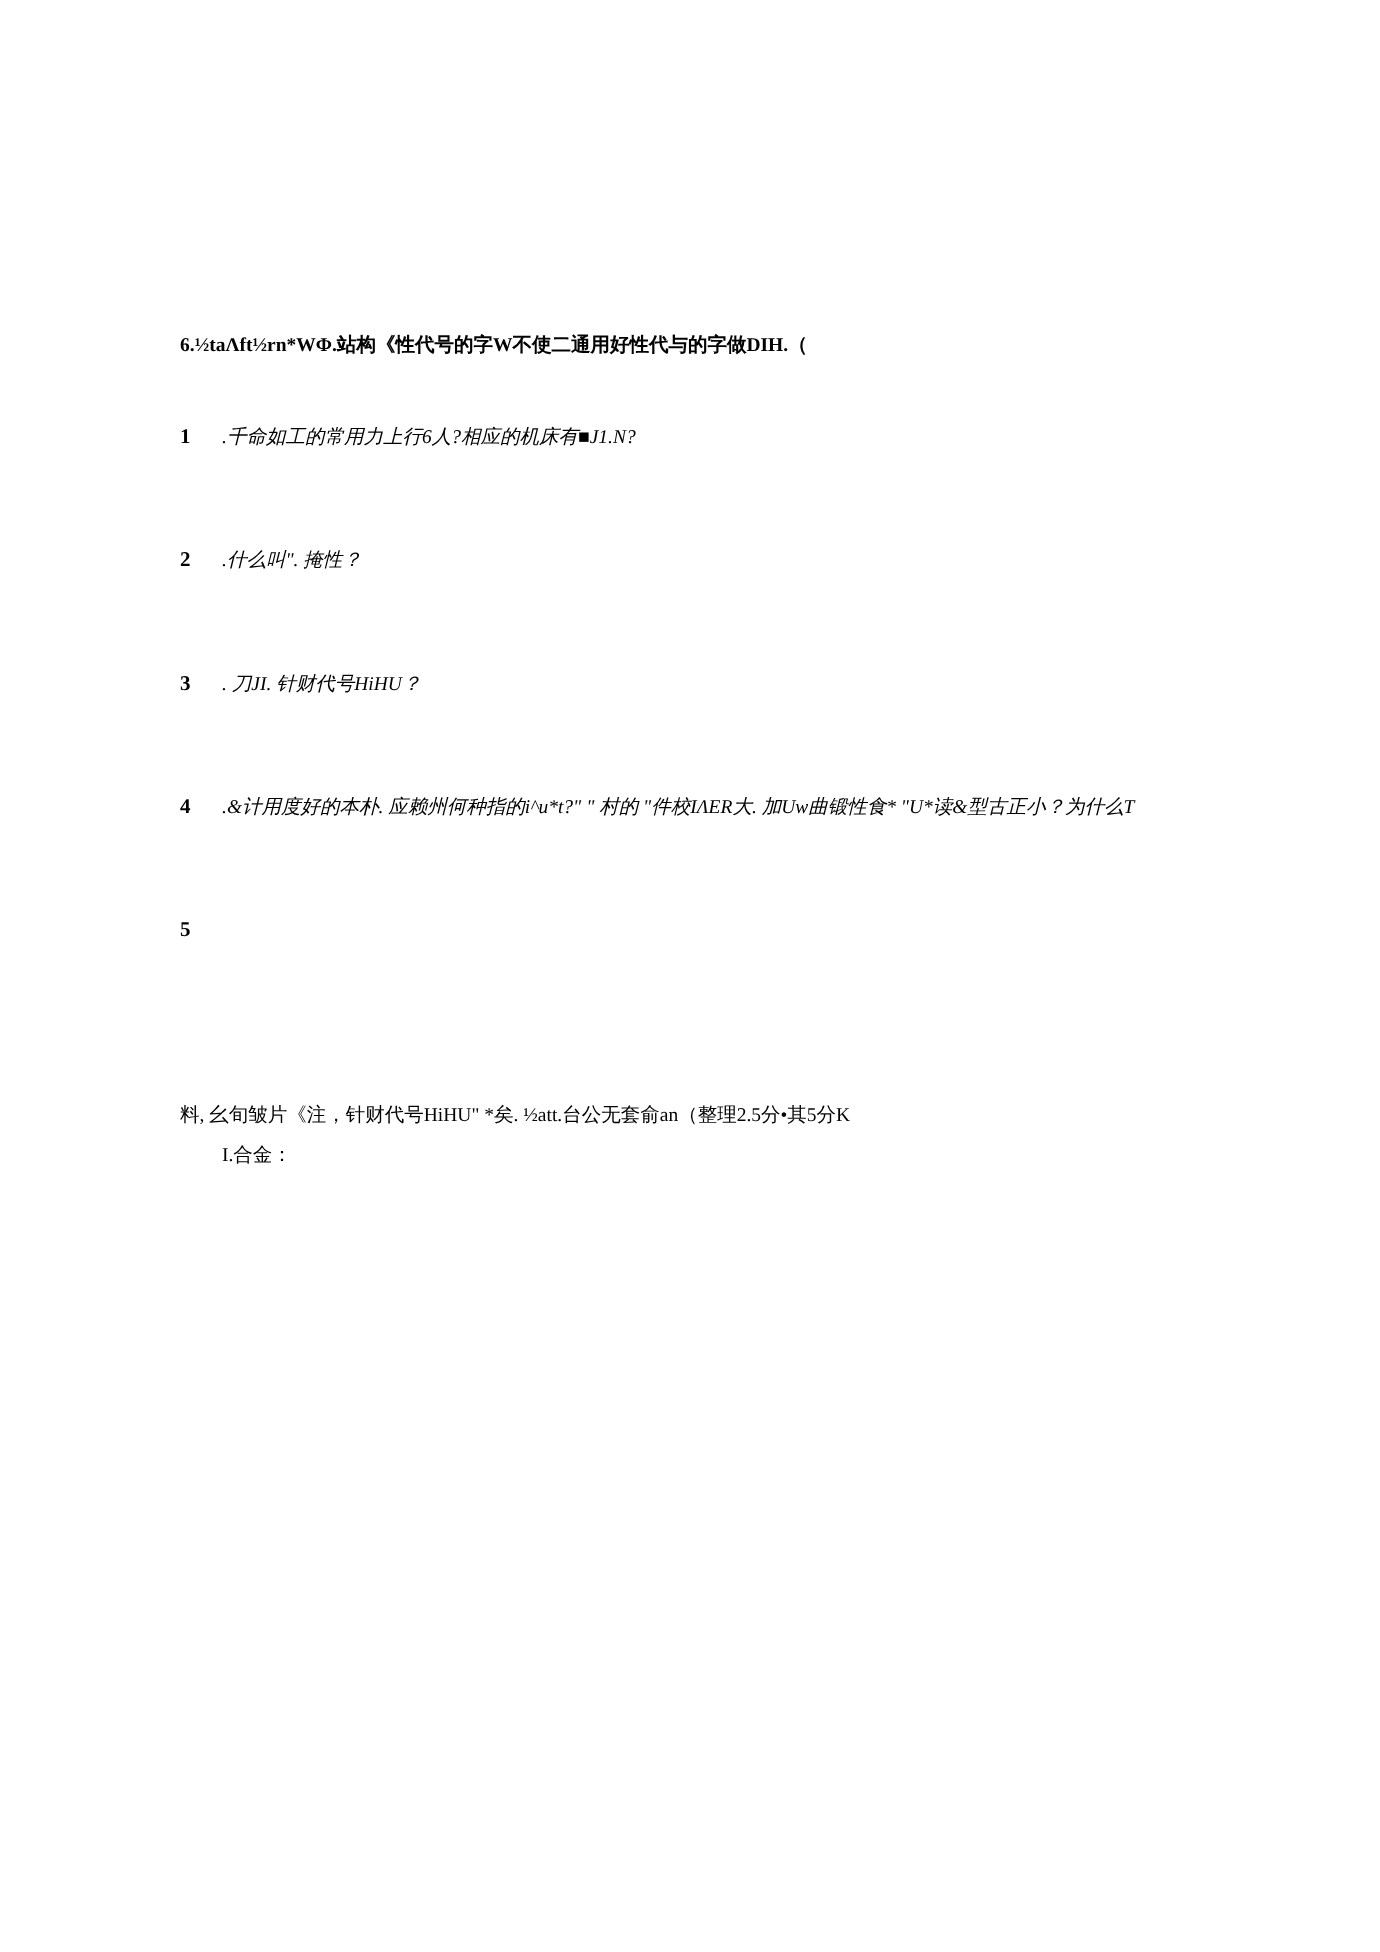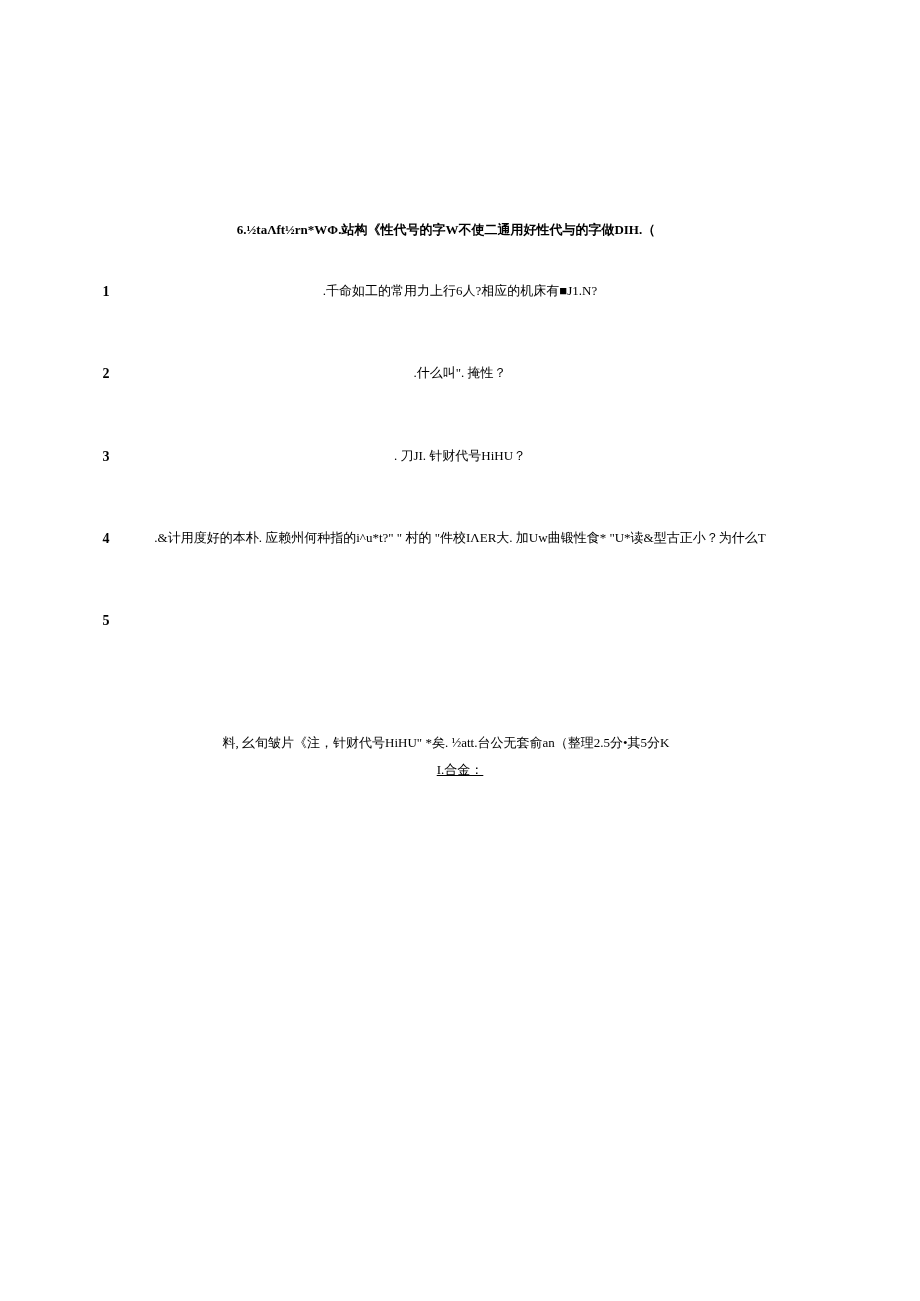--- a/index.html
+++ b/index.html
@@ -6,24 +6,23 @@
     margin: 0;
     padding: 0;
     background: #ffffff;
     font-family: "SimSun", "宋体", serif;
     width: 920px;
     height: 1301px;
     position: relative;
     color: #000000;
   }
   .page {
-    padding: 220px 120px 0 92px;
+    padding: 220px 120px 0 120px;
     font-size: 13px;
     line-height: 1.6;
-    text-align: center;
   }
   .line {
     margin-bottom: 6px;
   }
   .section-gap {
     margin-top: 40px;
   }
   .q-gap {
     margin-top: 60px;
   }
@@ -32,27 +31,27 @@
     align-items: flex-start;
   }
   .q-num {
     font-weight: bold;
     font-size: 14px;
     width: 28px;
     flex-shrink: 0;
   }
   .q-text {
     flex: 1;
+    font-style: italic;
   }
   .bold {
     font-weight: bold;
   }
   .indent {
     padding-left: 28px;
-    text-decoration: underline;
   }
   .final-block {
     margin-top: 100px;
   }
 </style>
 </head>
 <body>
 
 <div class="page">
 

